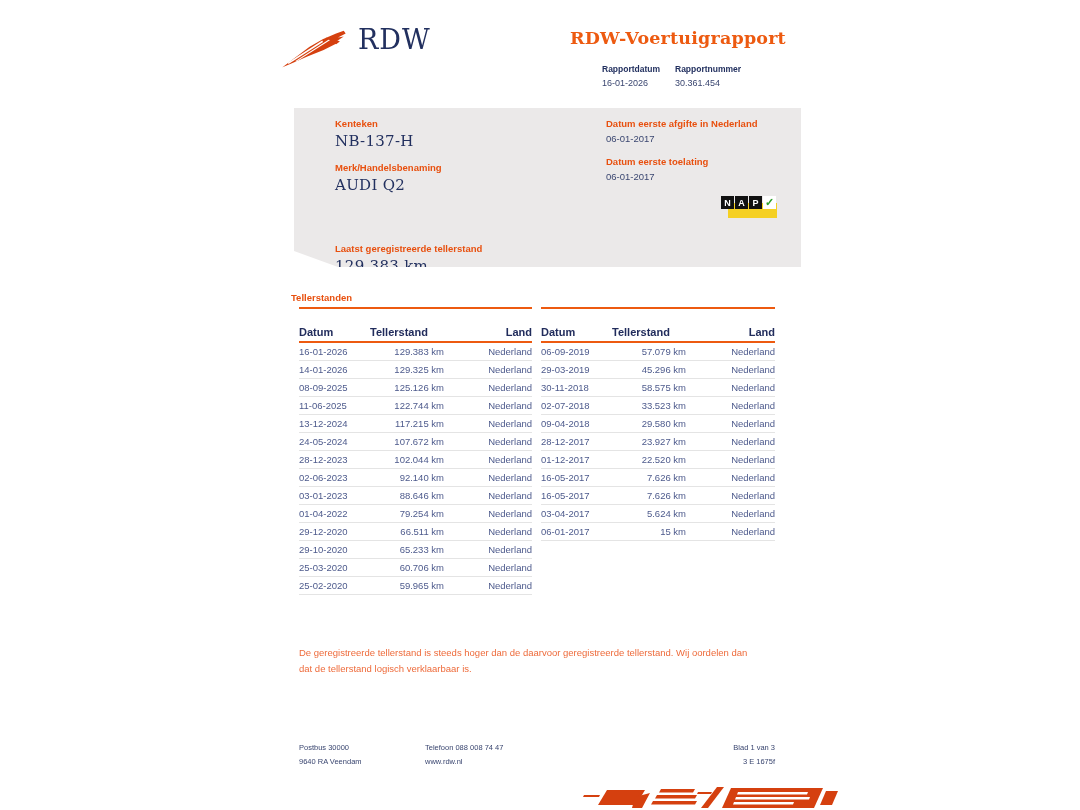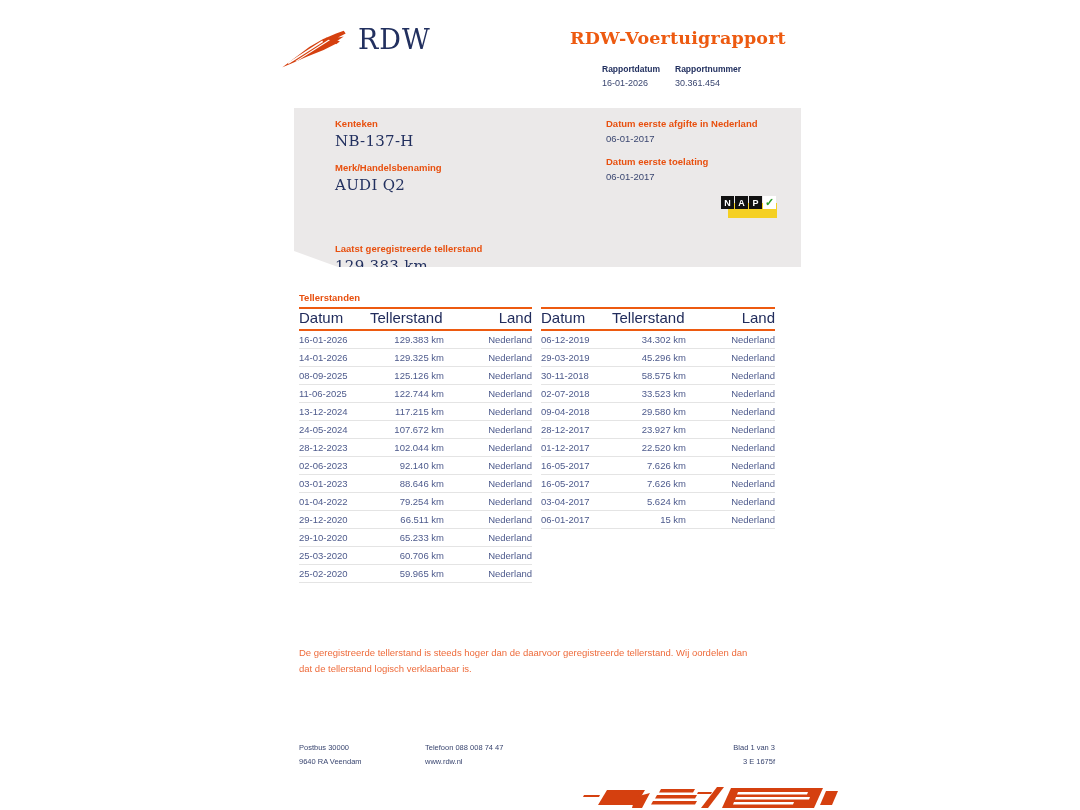--- a/index.html
+++ b/index.html
@@ -58,31 +58,31 @@
   }
   .nap-tiles{position:absolute;left:0;top:0;display:flex;gap:1px;}
   .nap-tile{
     position:relative;width:13px;height:13px;background:#111111;
     color:#ffffff;font-size:9px;font-weight:bold;
     display:flex;align-items:center;justify-content:center;
   }
   .nap-tile.check{background:#ffffff;color:#2FA12C;font-size:11px;}
   
   .section-title{
-    position:absolute;left:299px;top:292px;
+    position:absolute;left:291px;top:292px;
     font-size:9.5px;font-weight:bold;color:#E8500F;
   }
   .tbl{position:absolute;top:307px;}
   .tbl-left{left:299px;width:233px;}
   .tbl-right{left:541px;width:234px;}
   .thead{
     display:grid;grid-template-columns:71px 74px 1fr;
     border-top:2px solid #ED5A10;border-bottom:2px solid #ED5A10;
-    font-size:15px;font-weight:normal;color:#212C5C;
-    padding:0 0 3px 0;
+    font-size:11px;font-weight:bold;color:#212C5C;
+    padding:17px 0 3px 0;
   }
   .thead .c3{text-align:right;}
   .trow{
     display:grid;grid-template-columns:71px 74px 1fr;
     font-size:9.5px;color:#4D5A8C;
     padding:3px 0;
     border-bottom:1px solid #E4E4E4;
   }
   .trow .c2{text-align:right;}
   .trow .c3{text-align:right;}
@@ -241,22 +241,22 @@
   </div>
 
   <div class="tbl tbl-right">
     <div class="thead">
       <span class="c1">Datum</span>
       <span class="c2">Tellerstand</span>
       <span class="c3">Land</span>
     </div>
     <div>
         <div class="trow">
-        <span class="c1">06-12-2019</span>
-        <span class="c2">34.302 km</span>
+        <span class="c1">06-09-2019</span>
+        <span class="c2">57.079 km</span>
         <span class="c3">Nederland</span>
       </div>
         <div class="trow">
         <span class="c1">29-03-2019</span>
         <span class="c2">45.296 km</span>
         <span class="c3">Nederland</span>
       </div>
         <div class="trow">
         <span class="c1">30-11-2018</span>
         <span class="c2">58.575 km</span>

